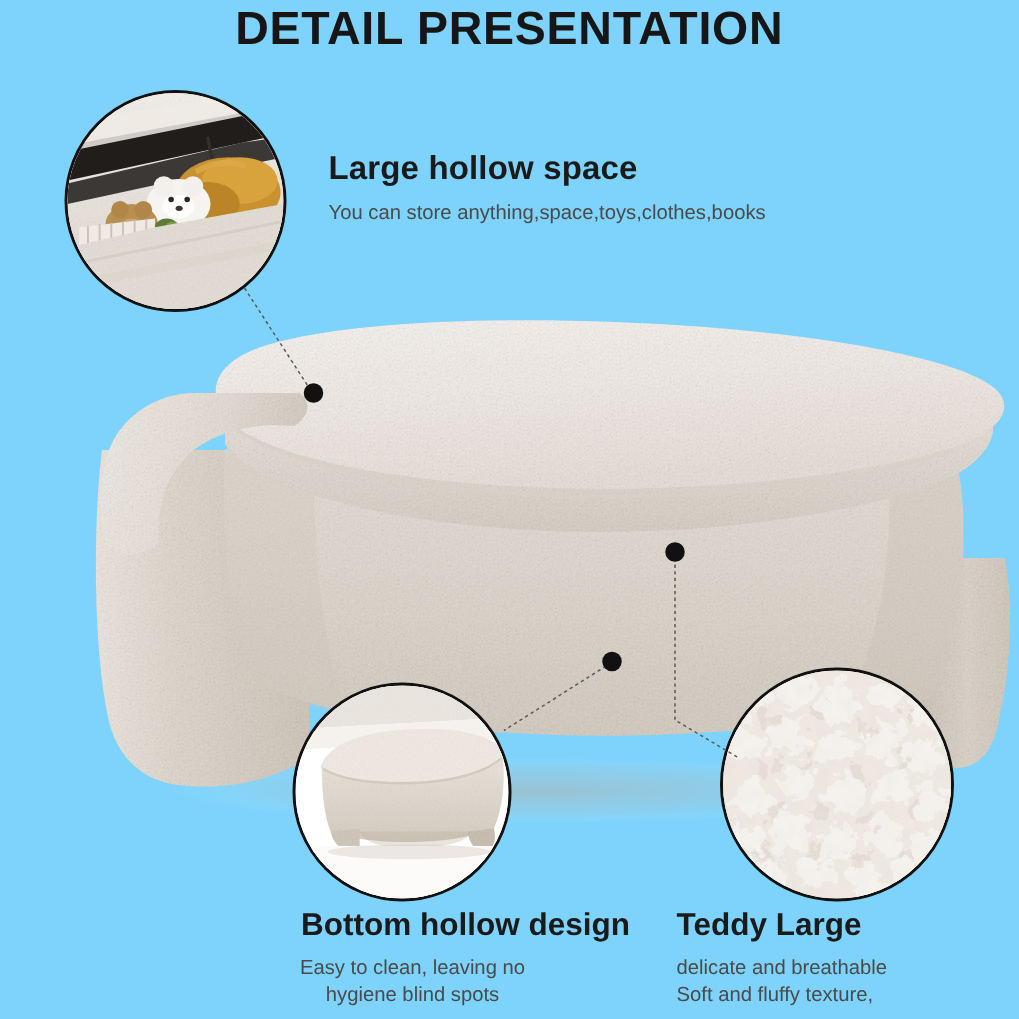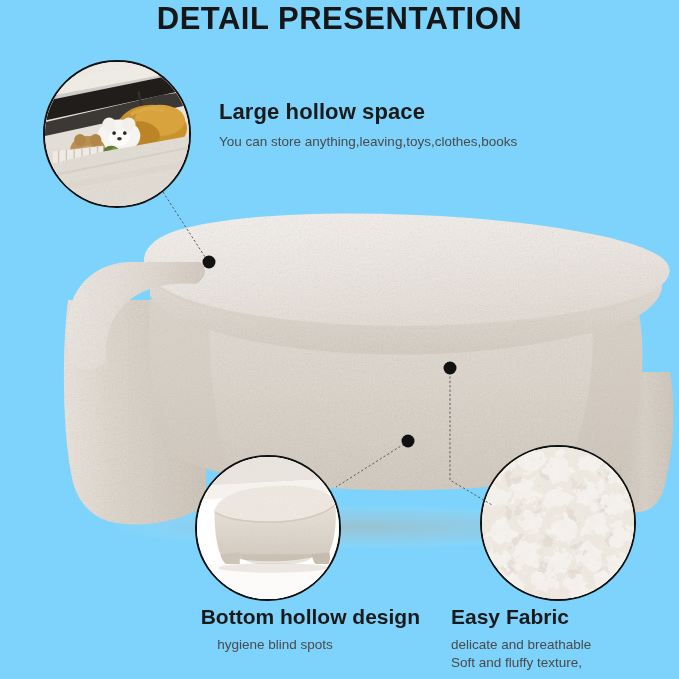--- a/index.html
+++ b/index.html
@@ -350,31 +350,32 @@
 
     <path d="M450,372 L450,480 L492,505" stroke="#5a5a5a" stroke-width="1" fill="none" stroke-dasharray="2.2 2.2"></path>
     <circle cx="450" cy="368" r="6.5" fill="#111111"></circle>
 
     <path d="M404,444 L336,487" stroke="#5a5a5a" stroke-width="1" fill="none" stroke-dasharray="2.2 2.2"></path>
     <circle cx="408" cy="441" r="6.5" fill="#111111"></circle>
   </svg>
 
   <div class="callout" id="callout-storage">
     <div class="c-title">Large hollow space</div>
-    <div class="c-sub">You can store anything,leaving,toys,clothes,books</div>
+    <div class="c-sub">You can store anything,space,toys,clothes,books</div>
   </div>
 
   <div class="callout" id="callout-hollow">
     <div class="c-title">Bottom hollow design</div>
     <div class="c-sub">
+      <div>Easy to clean, leaving no</div>
       <div>hygiene blind spots</div>
     </div>
   </div>
 
   <div class="callout" id="callout-teddy">
-    <div class="c-title">Easy Fabric</div>
+    <div class="c-title">Teddy Large</div>
     <div class="c-sub">
       <div>delicate and breathable</div>
       <div>Soft and fluffy texture,</div>
     </div>
   </div>
 
 </div>
 
 </body></html>

